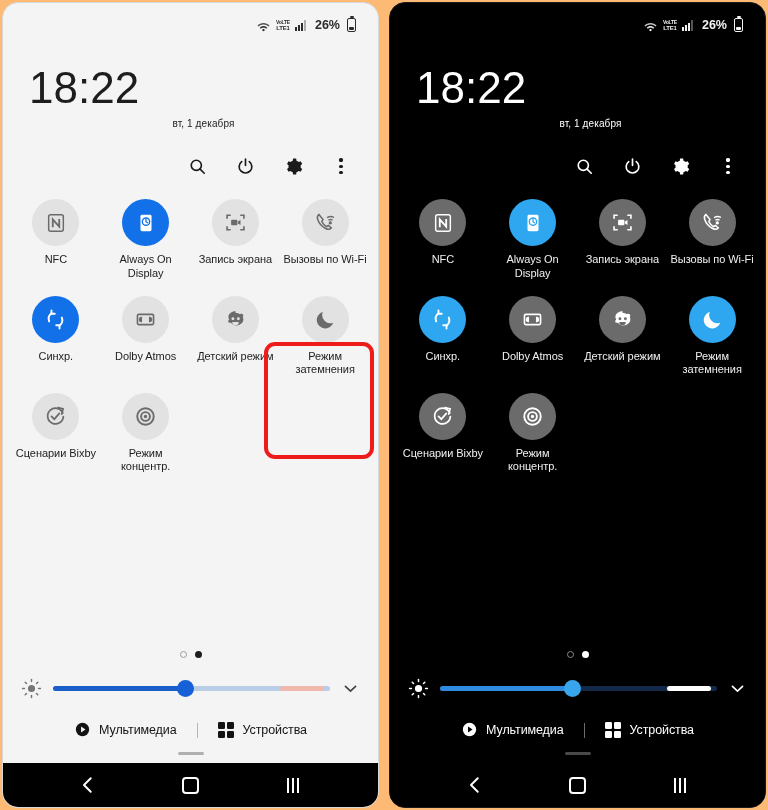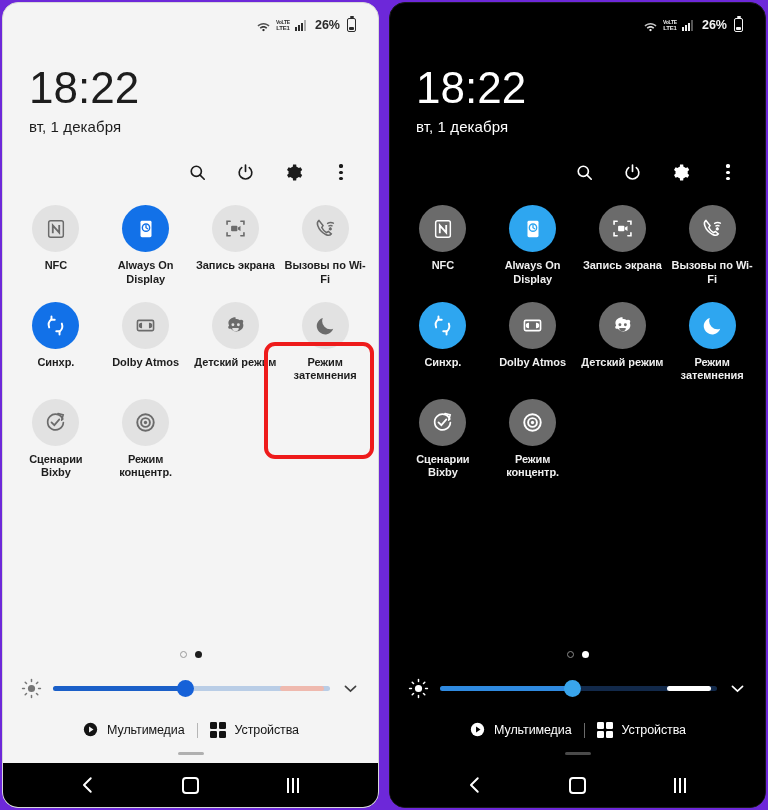--- a/index.html
+++ b/index.html
@@ -8,21 +8,21 @@
     background: #ffffff;
     font-family: "Liberation Sans", sans-serif;
     overflow: hidden;
   }
   .stage {
     position: relative;
     width: 768px; height: 810px;
     display: flex;
     gap: 10px;
     padding: 2px 2px 0 2px;
-    background: #6d28d9;
+    background: #fdba74;
   }
   .phone {
     position: relative;
     width: 377px;
     height: 806px;
     border-radius: 16px;
     overflow: hidden;
     display: flex;
     flex-direction: column;
   }
@@ -64,21 +64,21 @@
   .batt::after{
     content:""; position:absolute; left:0.7px; right:0.7px; bottom:0.7px;
     height: 26%; background: currentColor; border-radius:1px;
   }
   .light .statusbar { color: #2b2b2b; }
   .dark  .statusbar { color: #f2f2f2; }
 
   
   .clockwrap { padding: 18px 0 0 26px; flex: none; }
   .clock { font-size: 44px; font-weight: 400; letter-spacing: 0px; line-height: 1.05; }
-  .date  { font-size: 15px; margin-top: 7px; letter-spacing: .1px; }
+  .date  { font-size: 10px; margin-top: 7px; letter-spacing: .1px; text-align: center; }
   .light .clock, .light .date { color: #1d1d1d; }
   .dark  .clock, .dark  .date { color: #ffffff; }
 
   
   .toolbar {
     display: flex; justify-content: flex-end; align-items: center;
     gap: 26px; padding: 26px 26px 0 0; flex: none;
   }
   .tb-btn { width: 22px; height: 22px; display: flex; align-items: center; justify-content: center; }
   .light .tb-btn { color: #1b1b1b; }
@@ -89,21 +89,21 @@
   
   .tiles {
     display: grid;
     grid-template-columns: repeat(4, 1fr);
     row-gap: 10px;
     padding: 16px 8px 0 8px;
     flex: none;
   }
   .tile {
     display: flex; flex-direction: column; align-items: center;
-    padding-top: 6px; position: relative; font-weight: bold;
+    padding-top: 6px; position: relative;
   }
   .tile-ico {
     width: 47px; height: 47px; border-radius: 50%;
     display: flex; align-items: center; justify-content: center;
   }
   .light .tile-ico { background: #e2e2e2; color: #6b6b6b; }
   .dark  .tile-ico { background: #6b6b6b; color: #ffffff; }
   .light .tile.on .tile-ico { background: #1271e8; color: #ffffff; }
   .dark  .tile.on .tile-ico { background: #2ea6f0; color: #ffffff; }
   .tile-lbl {
@@ -156,21 +156,21 @@
     left: calc(48% - 8.5px);
   }
   .light .knob { background: #1661d8; }
   .dark  .knob { background: #39a5ec; }
   .chev { width: 19px; height: 19px; flex: none; }
   .light .chev { color: #404040; }
   .dark  .chev { color: #ffffff; }
 
   .mediarow {
     display: flex; align-items: flex-end; justify-content: center;
-    gap: 12px; padding: 16px 0 0 0; flex: none;
+    gap: 20px; padding: 16px 0 0 0; flex: none;
   }
   .mbtn { display: flex; align-items: center; gap: 8px; }
   .mbtn .glyph { width: 17px; height: 17px; display: flex; align-items: center; justify-content: center; }
   .mbtn .mlbl { font-size: 12.5px; letter-spacing: -0.1px; }
   .light .mbtn { color: #131313; }
   .dark  .mbtn { color: #ffffff; }
   .divider { width: 1px; height: 15px; }
   .light .divider { background: #b6b6b6; }
   .dark  .divider { background: #6b6b6b; }
   .grid4 { display: grid; grid-template-columns: 7px 7px; grid-template-rows: 7px 7px; gap: 2.5px; }

